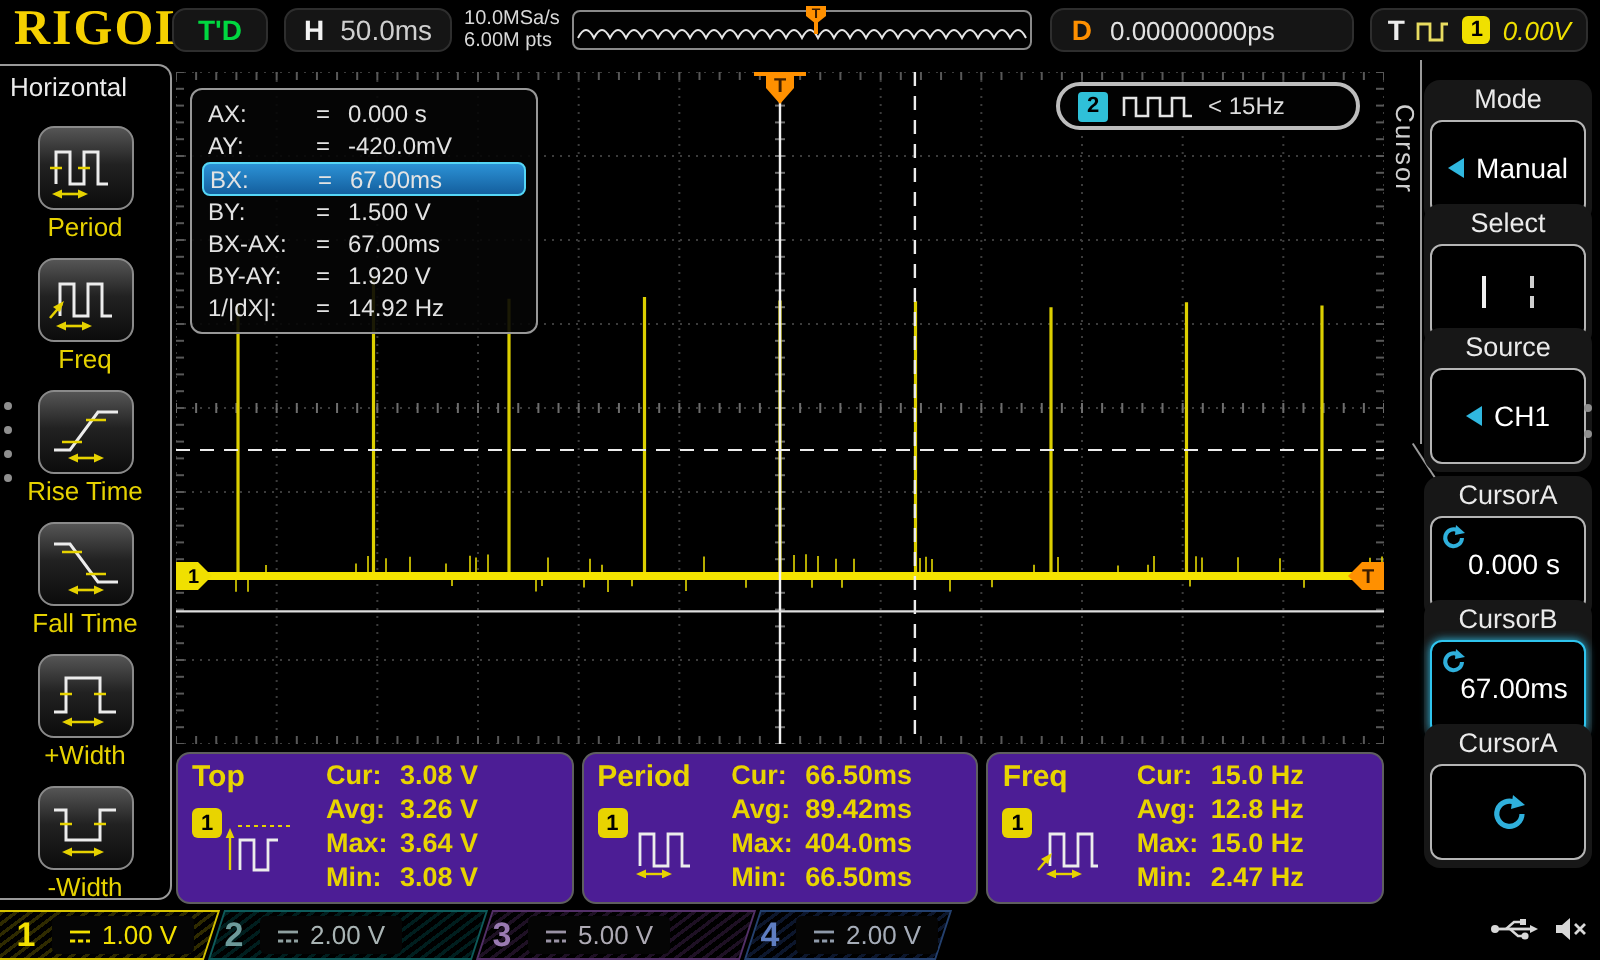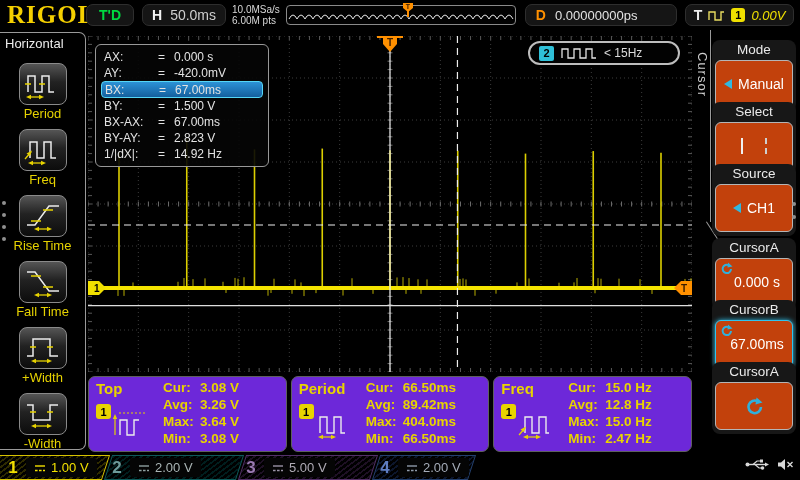--- a/index.html
+++ b/index.html
@@ -45,36 +45,36 @@
   .cursor-panel{position:absolute;left:7px;top:14px;width:174px;background:rgba(5,5,5,.9);border:1px solid #989898;border-radius:6px;padding:4px 5px;z-index:5;}
   .cp-row{display:flex;align-items:center;height:16px;color:#e3e3e3;font-size:12px;padding:0 3px;}
   .cp-row .l{width:54px;}
   .cp-row .e{width:16px;}
   .cp-row.hl{background:linear-gradient(#2c92d6,#145f9e);border:1px solid #55d6f6;border-radius:4px;height:17px;}
   .freq-badge{position:absolute;left:440px;top:11px;width:152px;height:24px;border:2px solid #bdbdbd;border-radius:13px;background:#020202;display:flex;align-items:center;gap:7px;padding:0 9px;z-index:5;}
   .fb-num{display:inline-flex;align-items:center;justify-content:center;width:15px;height:15px;background:#2fc0d8;color:#000;font-size:11px;font-weight:bold;border-radius:2px;}
   .fb-text{color:#dcdcdc;font-size:12px;}
 
   .meas-row{position:absolute;left:0;top:346px;width:604px;height:76px;display:flex;gap:4px;}
-  .mpanel{position:relative;flex:1;border:1px solid #5f5f5f;border-radius:7px;background:#6d28d9;}
+  .mpanel{position:relative;flex:1;border:1px solid #5f5f5f;border-radius:7px;background:#4c1d95;}
   .mp-name{position:absolute;left:7px;top:3px;color:#e8d400;font-size:15px;font-weight:bold;}
   .mp-badge{position:absolute;left:7px;top:27px;width:15px;height:15px;border-radius:3px;background:#e8d400;color:#000;font-size:11px;font-weight:bold;display:flex;align-items:center;justify-content:center;}
   .mp-icon{position:absolute;left:22px;top:32px;}
   .mp-rows{position:absolute;left:74px;top:3px;}
   .mp-row{display:flex;height:17px;color:#e8d400;font-size:13.5px;font-weight:bold;}
   .mp-row .l{width:37px;}
 
   
   .right{position:absolute;left:696px;top:30px;width:104px;height:425px;}
   .cursor-tab{position:absolute;left:-1px;top:22px;writing-mode:vertical-rl;color:#cfcfcf;font-size:13px;letter-spacing:1px;}
   .tab-line{position:absolute;left:14px;top:0;width:1px;height:192px;background:#9a9a9a;}
   .tab-diag{position:absolute;left:4px;top:203px;width:28px;height:1px;background:#9a9a9a;transform:rotate(57deg);}
   .rm-sec{position:absolute;left:16px;width:84px;background:#171717;border-radius:8px;padding:2px 3px 4px 3px;cursor:pointer;}
   .rm-title{text-align:center;color:#eaeaea;font-size:13.5px;height:18px;}
-  .rm-box{position:relative;height:48px;background:#c2410c;border:1.5px solid #b5b5b5;border-radius:6px;display:flex;align-items:center;justify-content:center;gap:6px;color:#fff;font-size:14px;}
+  .rm-box{position:relative;height:48px;background:#000000;border:1.5px solid #b5b5b5;border-radius:6px;display:flex;align-items:center;justify-content:center;gap:6px;color:#fff;font-size:14px;}
   .rm-box.selected{border-color:#2fc4ee;box-shadow:0 0 5px #2fc4ee;}
   .tri-left{width:0;height:0;border-right:8px solid var(--accent);border-top:5px solid transparent;border-bottom:5px solid transparent;}
   .rot-ico{position:absolute;left:4px;top:3px;}
   .rm-val{padding-left:6px;}
   .sel-solid{width:2px;height:16px;background:#f0f0f0;}
   .sel-dash{width:0;height:16px;border-left:2px dashed #cfcfcf;margin-left:16px;}
   .s1{top:10px;} .s2{top:72px;} .s3{top:134px;} .s4{top:208px;} .s5{top:270px;} .s6{top:332px;}
   .rm-dots{position:absolute;left:96px;top:172px;display:flex;flex-direction:column;gap:9px;}
 
   
@@ -650,21 +650,21 @@
           <span>1.500 V</span>
         </div>
       <div class="cp-row">
           <span class="l">BX-AX:</span>
           <span class="e">=</span>
           <span>67.00ms</span>
         </div>
       <div class="cp-row">
           <span class="l">BY-AY:</span>
           <span class="e">=</span>
-          <span>2.823 V</span>
+          <span>1.920 V</span>
         </div>
       <div class="cp-row">
           <span class="l">1/|dX|:</span>
           <span class="e">=</span>
           <span>14.92 Hz</span>
         </div>
     </div>
 
     <div class="freq-badge">
       <span class="fb-num">2</span>

